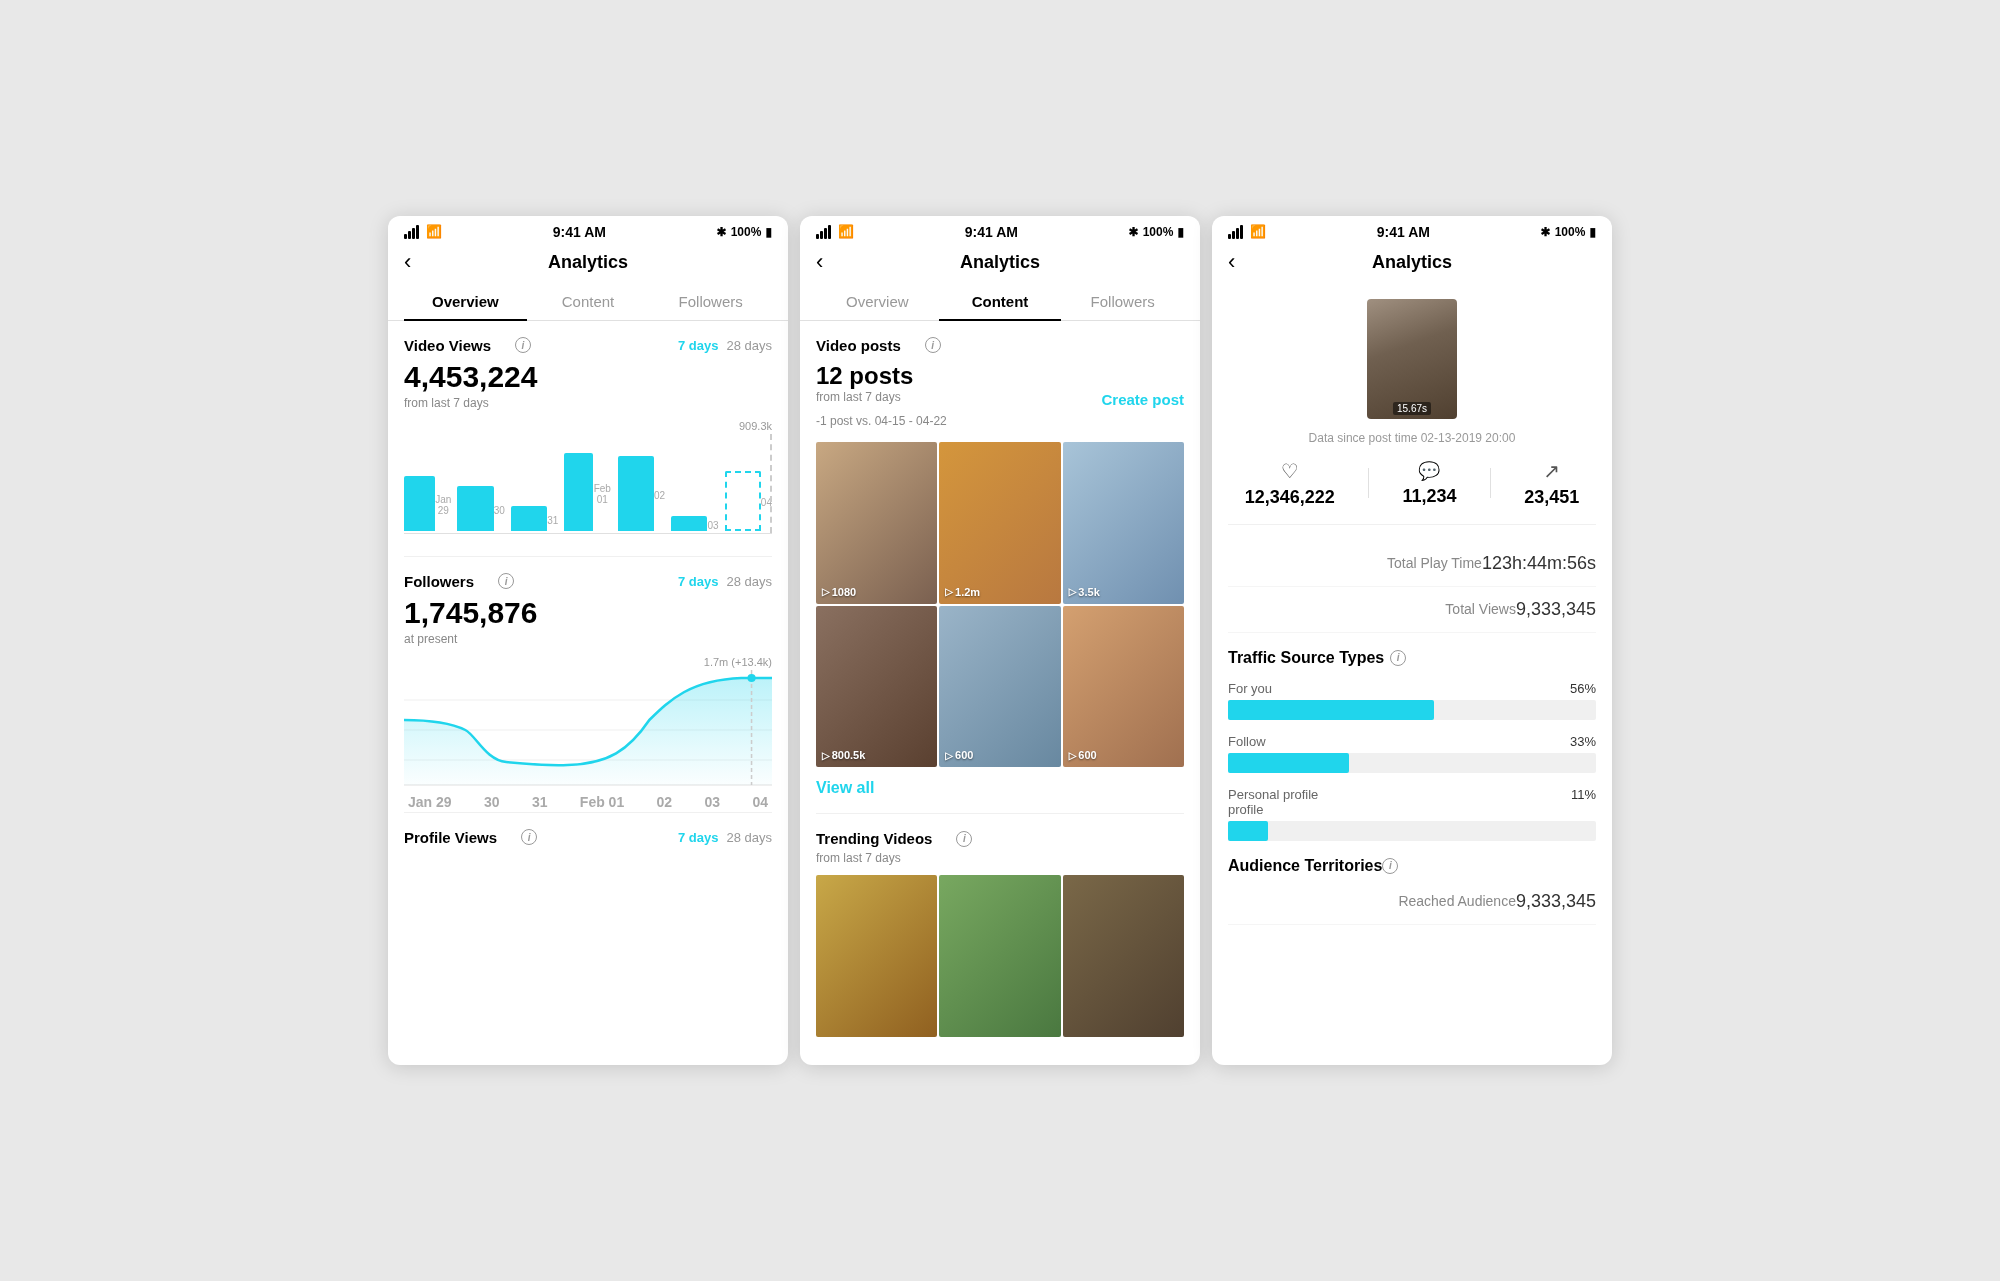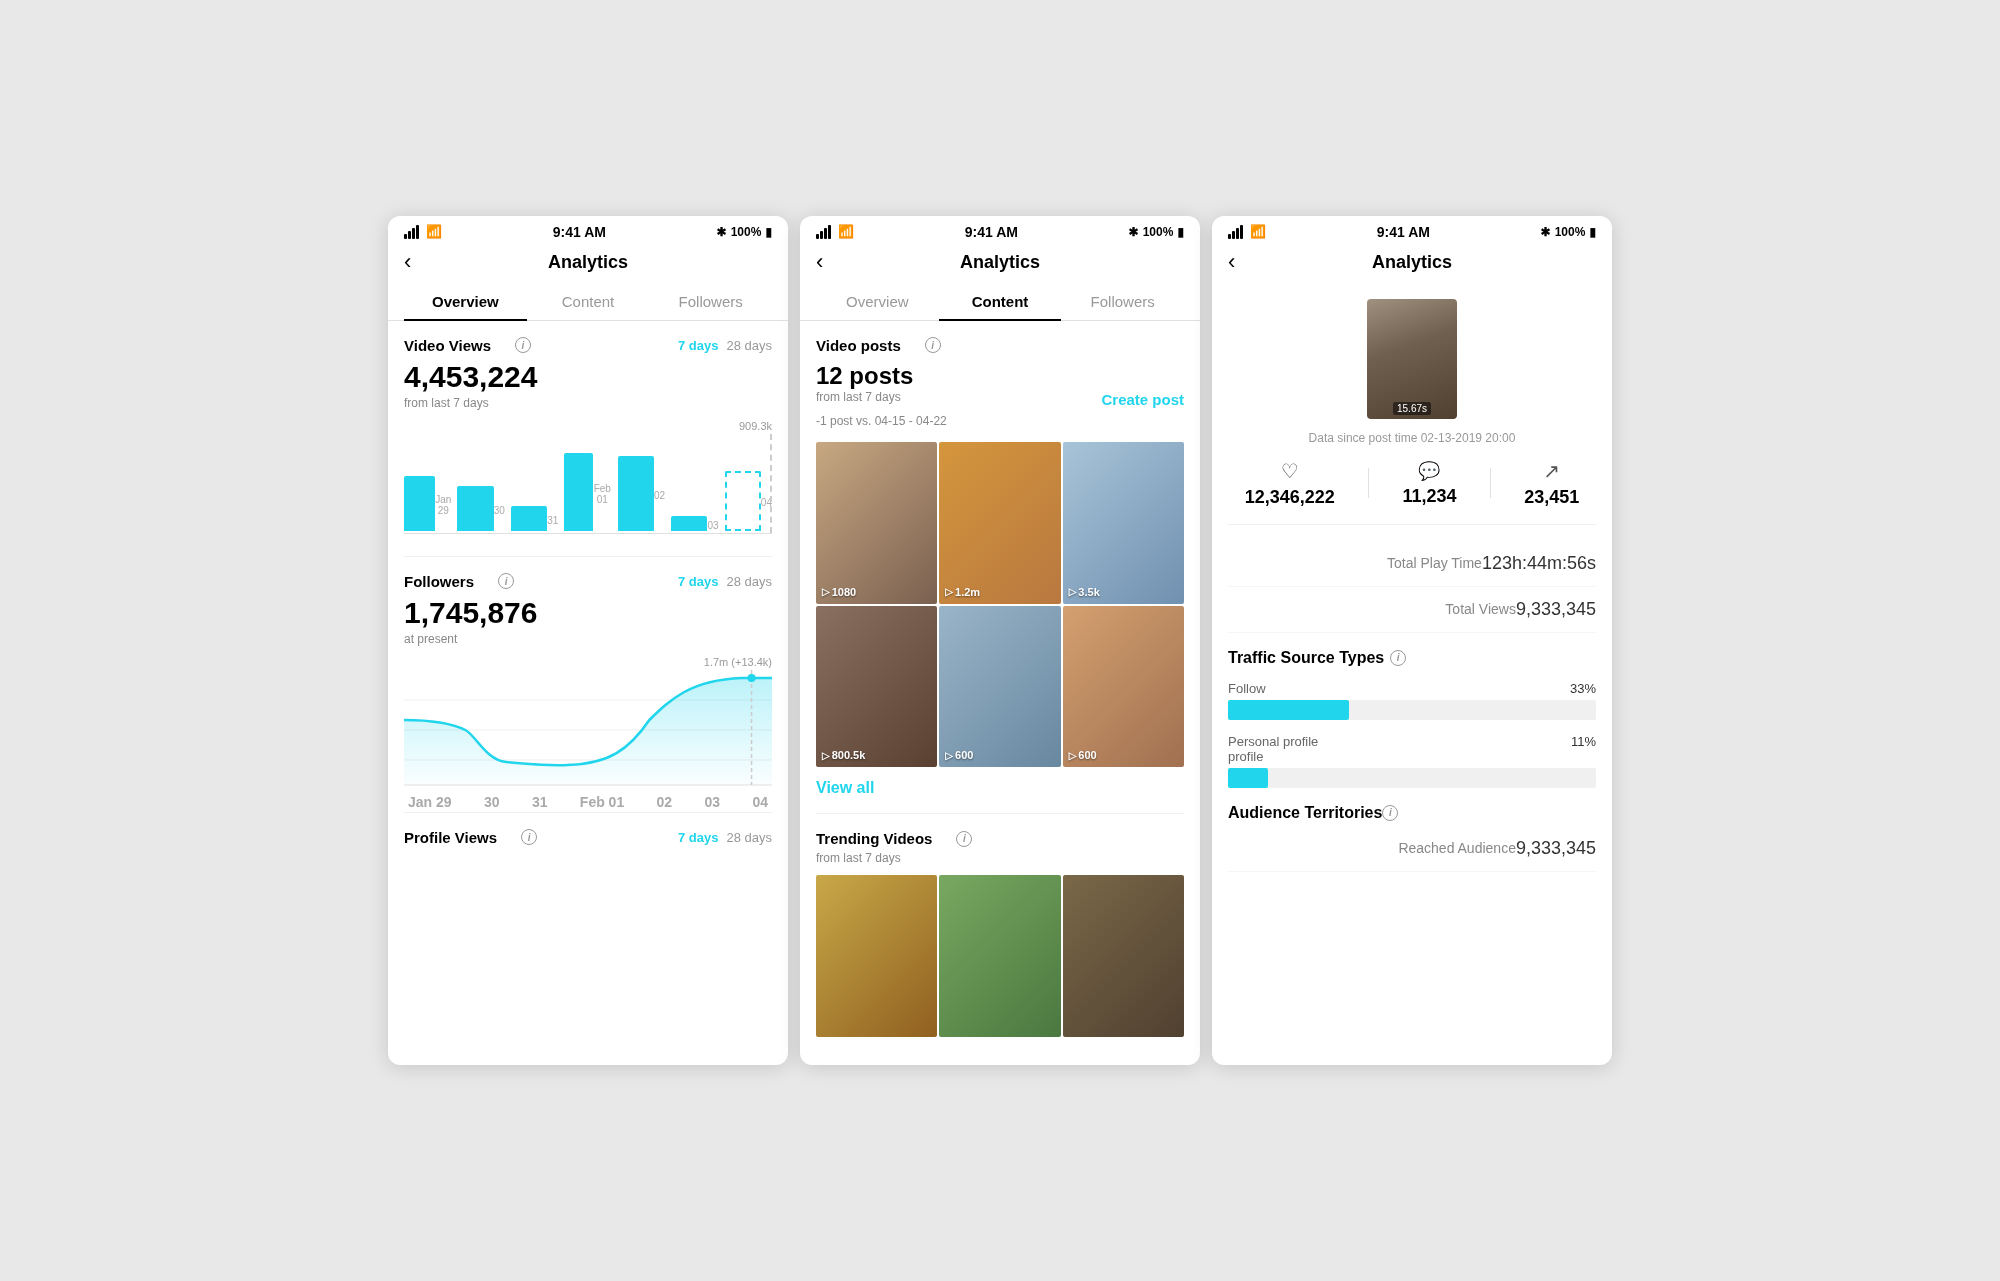--- a/index.html
+++ b/index.html
@@ -628,20 +628,29 @@
         <span class="detail-value">9,333,345</span>
       </div>
 
       <div class="traffic-section">
         <div class="traffic-title">
           <span>Traffic Source Types</span>
           <span class="info-icon">i</span>
         </div>
         <div class="traffic-row">
           <div class="traffic-label-row">
+            <span class="traffic-label">For you</span>
+            <span class="traffic-pct">56%</span>
+          </div>
+          <div class="traffic-bar-bg">
+            <div class="traffic-bar-fill" style="width:56%;"></div>
+          </div>
+        </div>
+        <div class="traffic-row">
+          <div class="traffic-label-row">
             <span class="traffic-label">Follow</span>
             <span class="traffic-pct">33%</span>
           </div>
           <div class="traffic-bar-bg">
             <div class="traffic-bar-fill" style="width:33%;"></div>
           </div>
         </div>
         <div class="traffic-row">
           <div class="traffic-label-row">
             <span class="traffic-label">Personal profile<br>profile</span>

